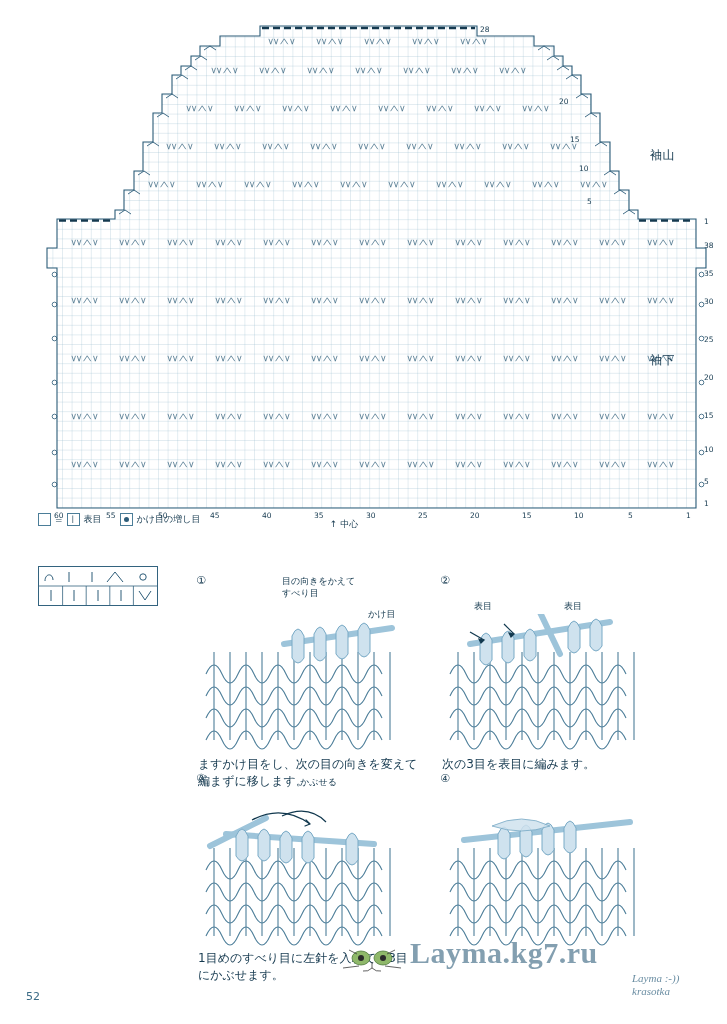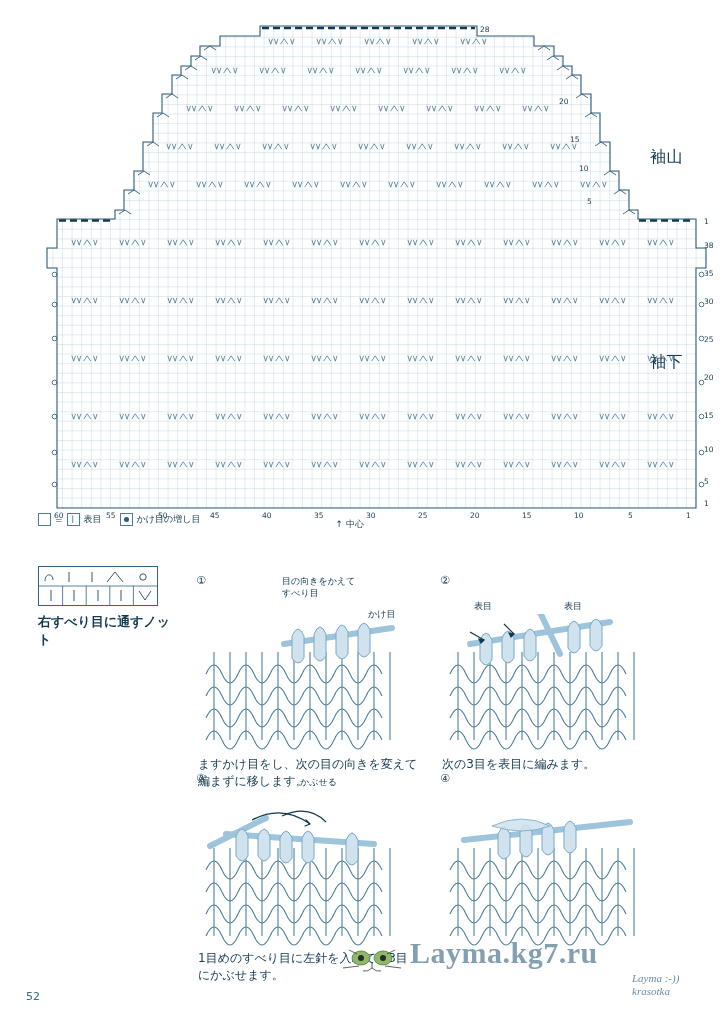--- a/index.html
+++ b/index.html
@@ -25,34 +25,34 @@
     position: absolute;
     left: 14px;
     top: 8px;
     width: 700px;
     height: 530px;
   }
   .chart-svg { position: absolute; left: 0; top: 0; }
 
   .side-label {
     position: absolute;
-    font-size: 16px;
+    font-size: 12px;
     color: #15394f;
     font-family: "DejaVu Sans", sans-serif;
     letter-spacing: 0.5px;
   }
   .lbl-sleeve-cap { left: 636px; top: 139px; }
   .lbl-underarm  { left: 636px; top: 344px; }
 
   .center-mark {
     position: absolute;
     left: 310px;
     top: 512px;
     font-size: 9px;
-    text-align: right;
+    text-align: center;
     width: 40px;
     color: #15394f;
     font-family: "DejaVu Sans", sans-serif;
     line-height: 1.1;
   }
 
   
   .legend {
     position: absolute;
     left: 38px;
@@ -500,21 +500,20 @@
         <path d="M68,15 L76,5 M76,5 L84,15" fill="none" stroke="#2d5c78" stroke-width="1"></path>
         <circle cx="104" cy="10" r="3.2" fill="none" stroke="#2d5c78" stroke-width="1"></circle>
 
         <line x1="12" y1="23" x2="12" y2="34" stroke="#2d5c78" stroke-width="1"></line>
         <line x1="35" y1="23" x2="35" y2="34" stroke="#2d5c78" stroke-width="1"></line>
         <line x1="59" y1="23" x2="59" y2="34" stroke="#2d5c78" stroke-width="1"></line>
         <line x1="82" y1="23" x2="82" y2="34" stroke="#2d5c78" stroke-width="1"></line>
         <path d="M100,24 L106,33 L112,24" fill="none" stroke="#2d5c78" stroke-width="1"></path>
       </svg>
     </div>
-    <div class="title">右すべり目に通すノット</div>
   </div>
 
   <div class="steps">
 
     <div class="step" style="left:196px; top:10px; width:240px; height:210px;">
       <div class="step-num" style="left:0; top:8px;">①</div>
       <svg width="240" height="150" viewBox="0 0 240 150" style="position:absolute;left:0;top:48px;">
 
         <g stroke="#9dc4da" stroke-width="6" fill="none" stroke-linecap="round">
           <line x1="88" y1="30" x2="196" y2="14"></line>

